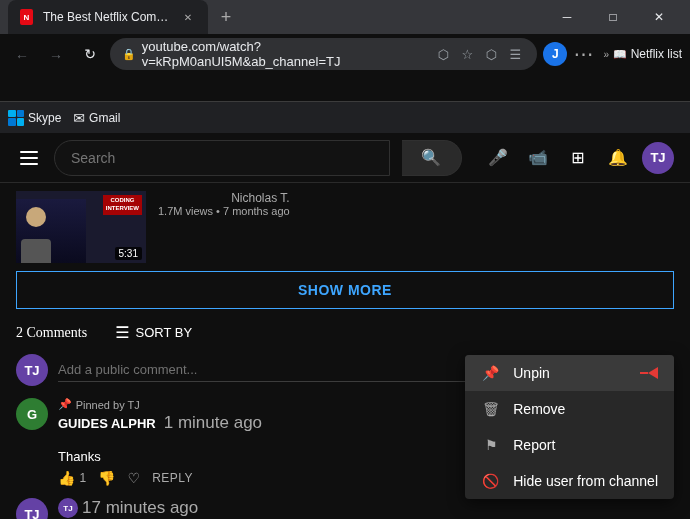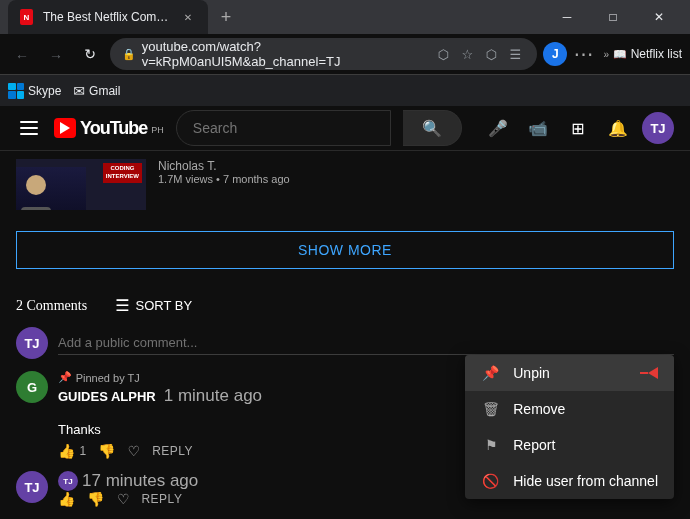--- a/index.html
+++ b/index.html
@@ -167,20 +167,21 @@
     }
 
     .bookmarks-bar {
       background: #202124;
       height: 32px;
       display: flex;
       align-items: center;
       padding: 7px 8px;
       gap: 12px;
       border-top: 1px solid #3c3c3c;
+      margin-top: 27px;
     }
     .bookmark-item {
       display: flex;
       align-items: center;
       gap: 4px;
       color: #e8eaed;
       font-size: 12px;
       cursor: pointer;
     }
     .ms-icon {
@@ -361,38 +362,39 @@
     }
     .video-title {
       color: #fff;
       font-size: 13px;
       font-weight: 500;
       margin-bottom: 4px;
     }
     .video-channel {
       color: #aaa;
       font-size: 12px;
+      text-align: right;
     }
     .video-meta {
       color: #aaa;
       font-size: 11px;
     }
 
     
     .show-more-btn {
       width: 100%;
       background: transparent;
       border: 1px solid #3ea6ff;
       color: #3ea6ff;
       padding: 10px;
       font-size: 14px;
-      font-weight: 400;
+      font-weight: 700;
       letter-spacing: 0.5px;
       cursor: pointer;
-      margin: 21px 0;
+      margin: 8px 0;
     }
 
     
     .comments-section {
       padding: 0 16px;
     }
     .comments-header {
       display: flex;
       align-items: center;
       gap: 12px;
@@ -684,25 +686,20 @@
   </div>
 </div>
 
 <div class="yt-container">
 
   <div class="yt-header">
     <div class="hamburger-icon">
       <span></span>
       <span></span>
       <span></span>
-    </div>
-    <div class="yt-logo">
-      <div class="yt-logo-icon"></div>
-      <span class="yt-logo-text">YouTube</span>
-      <span class="yt-ph">PH</span>
     </div>
     <div class="yt-search-bar">
       <input class="yt-search-input" type="text" placeholder="Search" style="">
     </div>
     <div class="yt-search-btn">🔍</div>
     <div class="yt-header-icons">
       <div class="yt-header-icon">🎤</div>
       <div class="yt-header-icon">📹</div>
       <div class="yt-header-icon">⊞</div>
       <div class="yt-header-icon">🔔</div>

